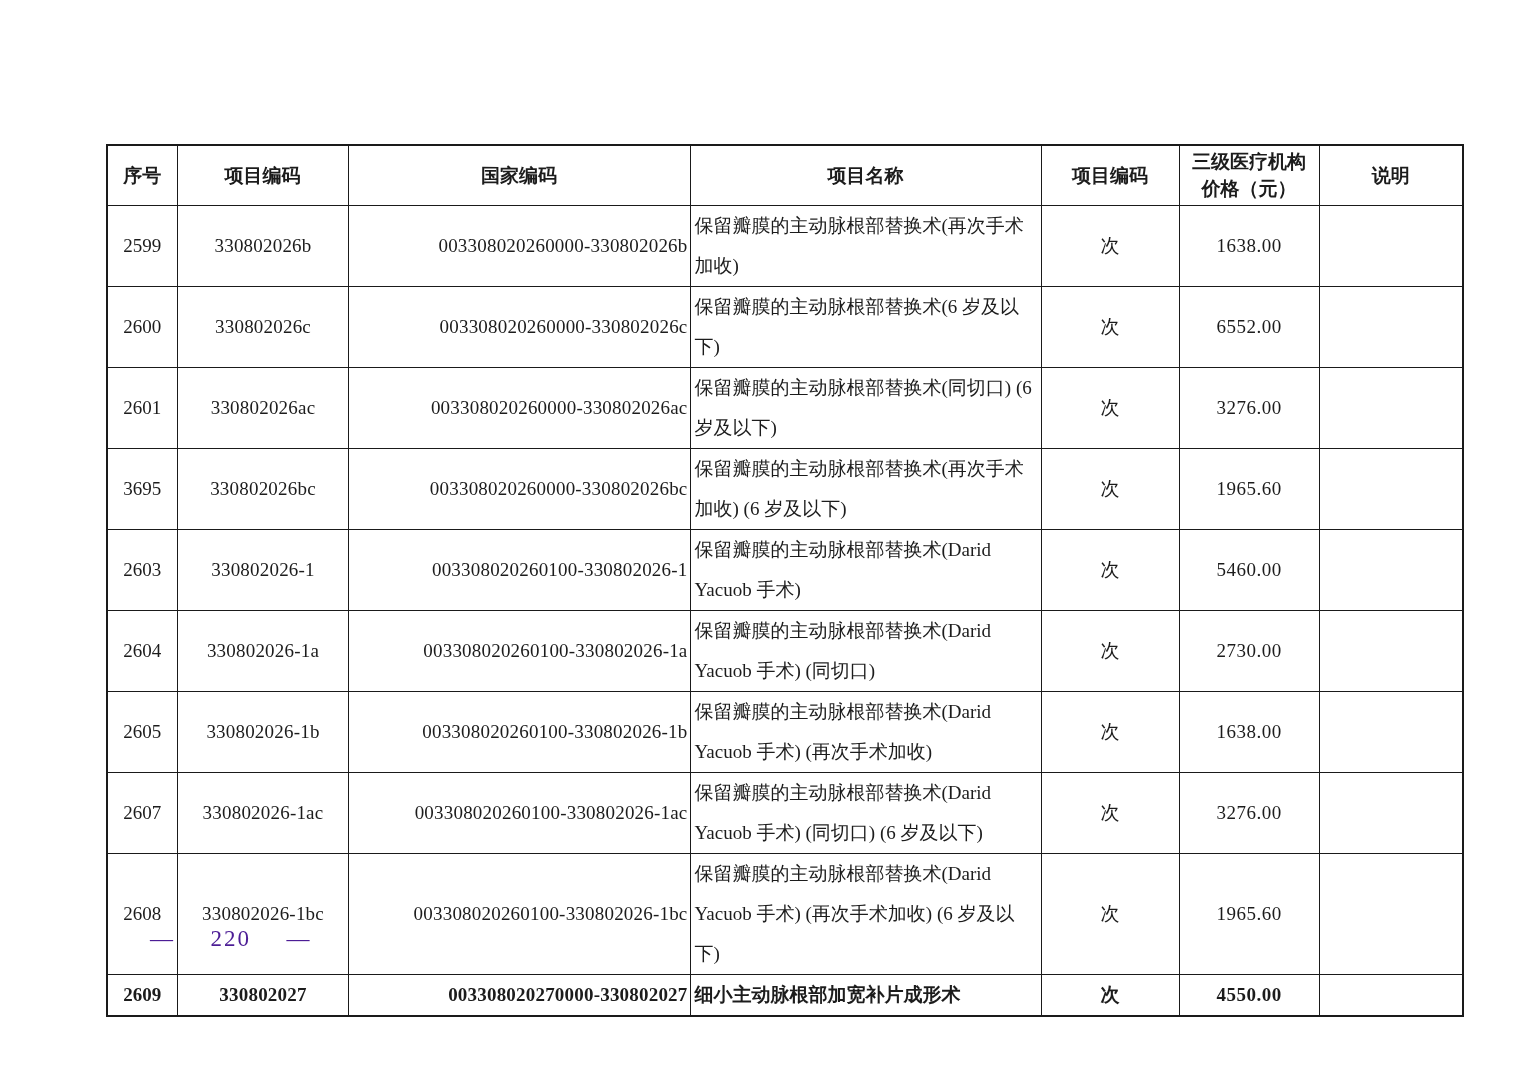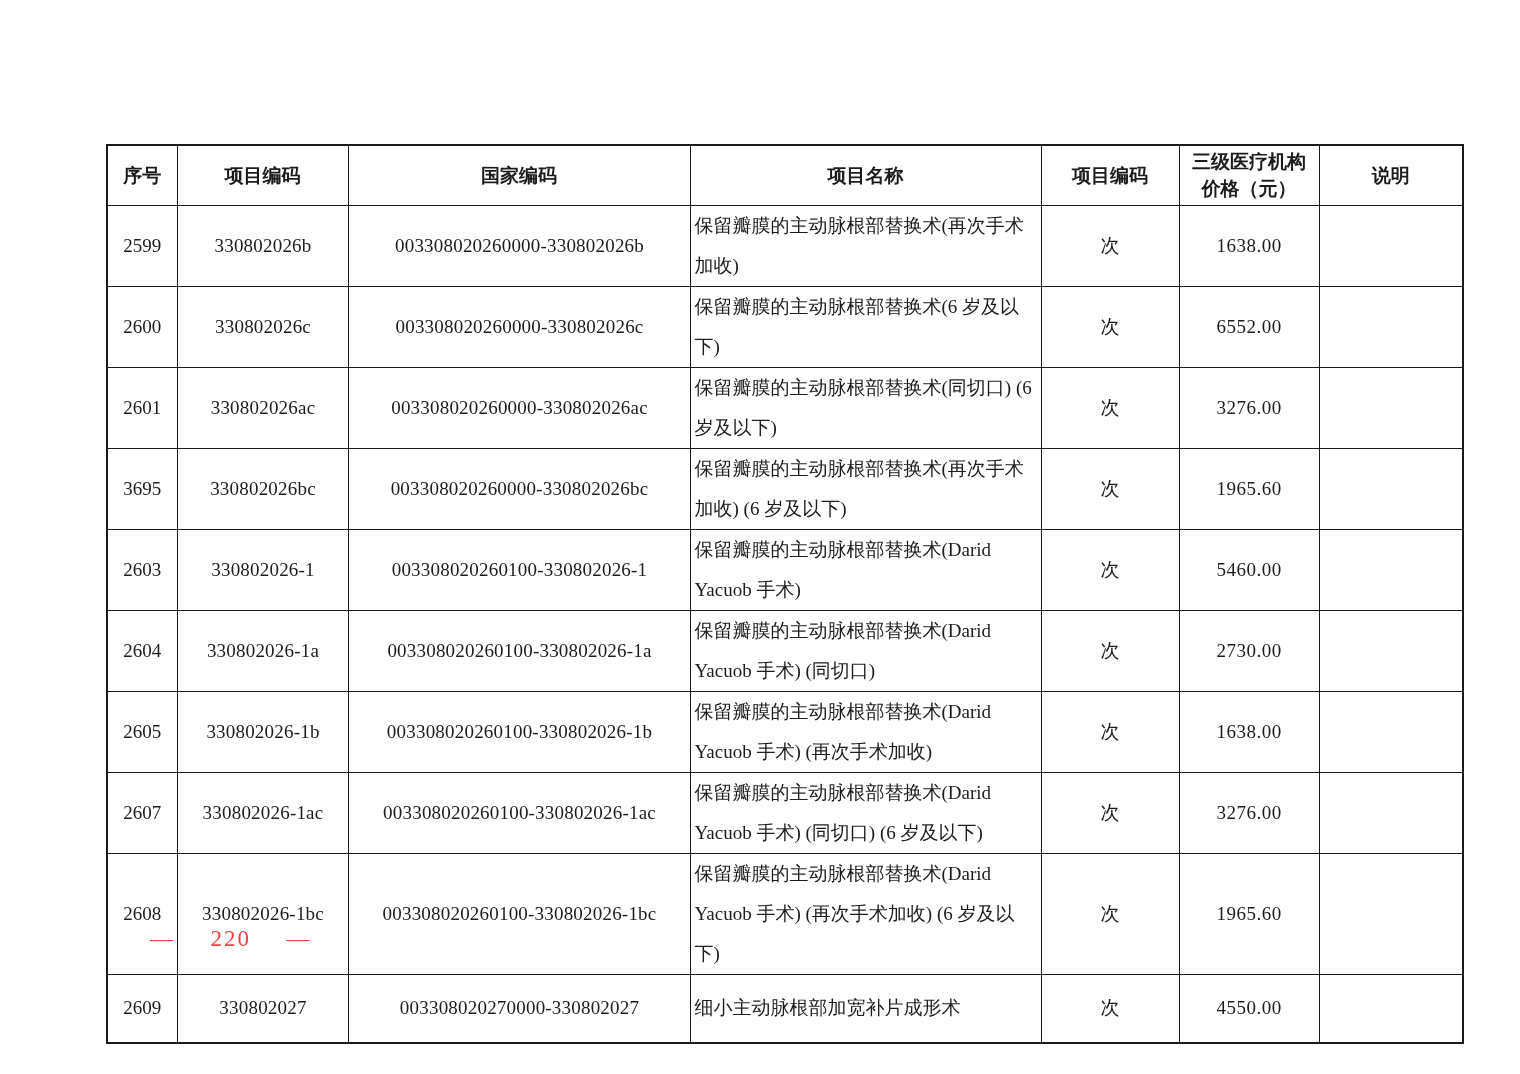--- a/index.html
+++ b/index.html
@@ -42,36 +42,36 @@
     font-family: "Liberation Sans", "DejaVu Sans", sans-serif;
     font-weight: bold;
     font-size: 19px;
     text-align: center;
     line-height: 27px;
     padding: 0 6px;
   }
   tr.hdr { height: 60px; }
   tr.row { height: 60px; }
   tr.row-tall { height: 92px; }
-  tr.row-short { height: 69px; }
+  tr.row-short { height: 42px; font-weight: bold; }
   td.c-no { text-align: center; padding: 0 2px; margin-top: 8px; }
   td.c-code { text-align: center; padding: 0 2px 0 3px; letter-spacing: 0.2px; }
-  td.c-ncode { text-align: center; padding: 0 2px 0 3px; letter-spacing: 0.2px; margin-top: 20px; }
+  td.c-ncode { text-align: right; padding: 0 2px 0 3px; letter-spacing: 0.2px; margin-top: 20px; }
   td.c-name { text-align: left; padding: 0 6px 0 4px; line-height: 40px; word-break: break-word; }
   td.c-unit { text-align: center; }
   td.c-price { text-align: center; letter-spacing: 0.5px; }
   td.c-note { text-align: center; }
   .page-number {
     position: absolute;
     left: 150px;
     top: 926px;
     font-size: 23px;
     letter-spacing: 2px;
     word-spacing: 10px;
-    color: #ef4444;
+    color: #4c1d95;
     white-space: pre;
   }
 </style>
 </head>
 <body>
 
 <div class="page">
 
   <table class="price-table">
     <colgroup>

